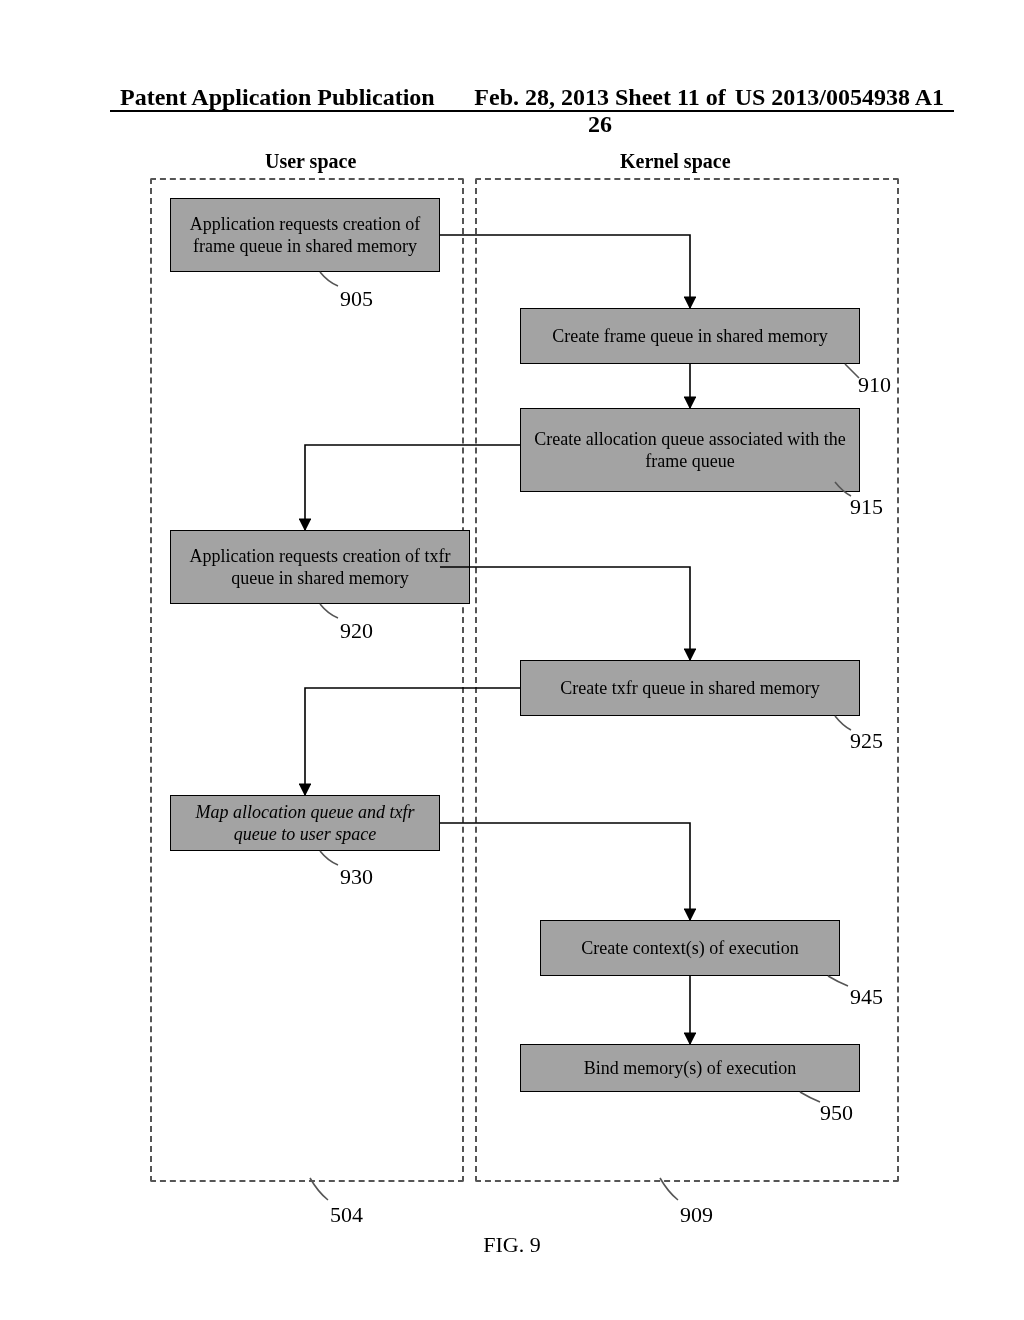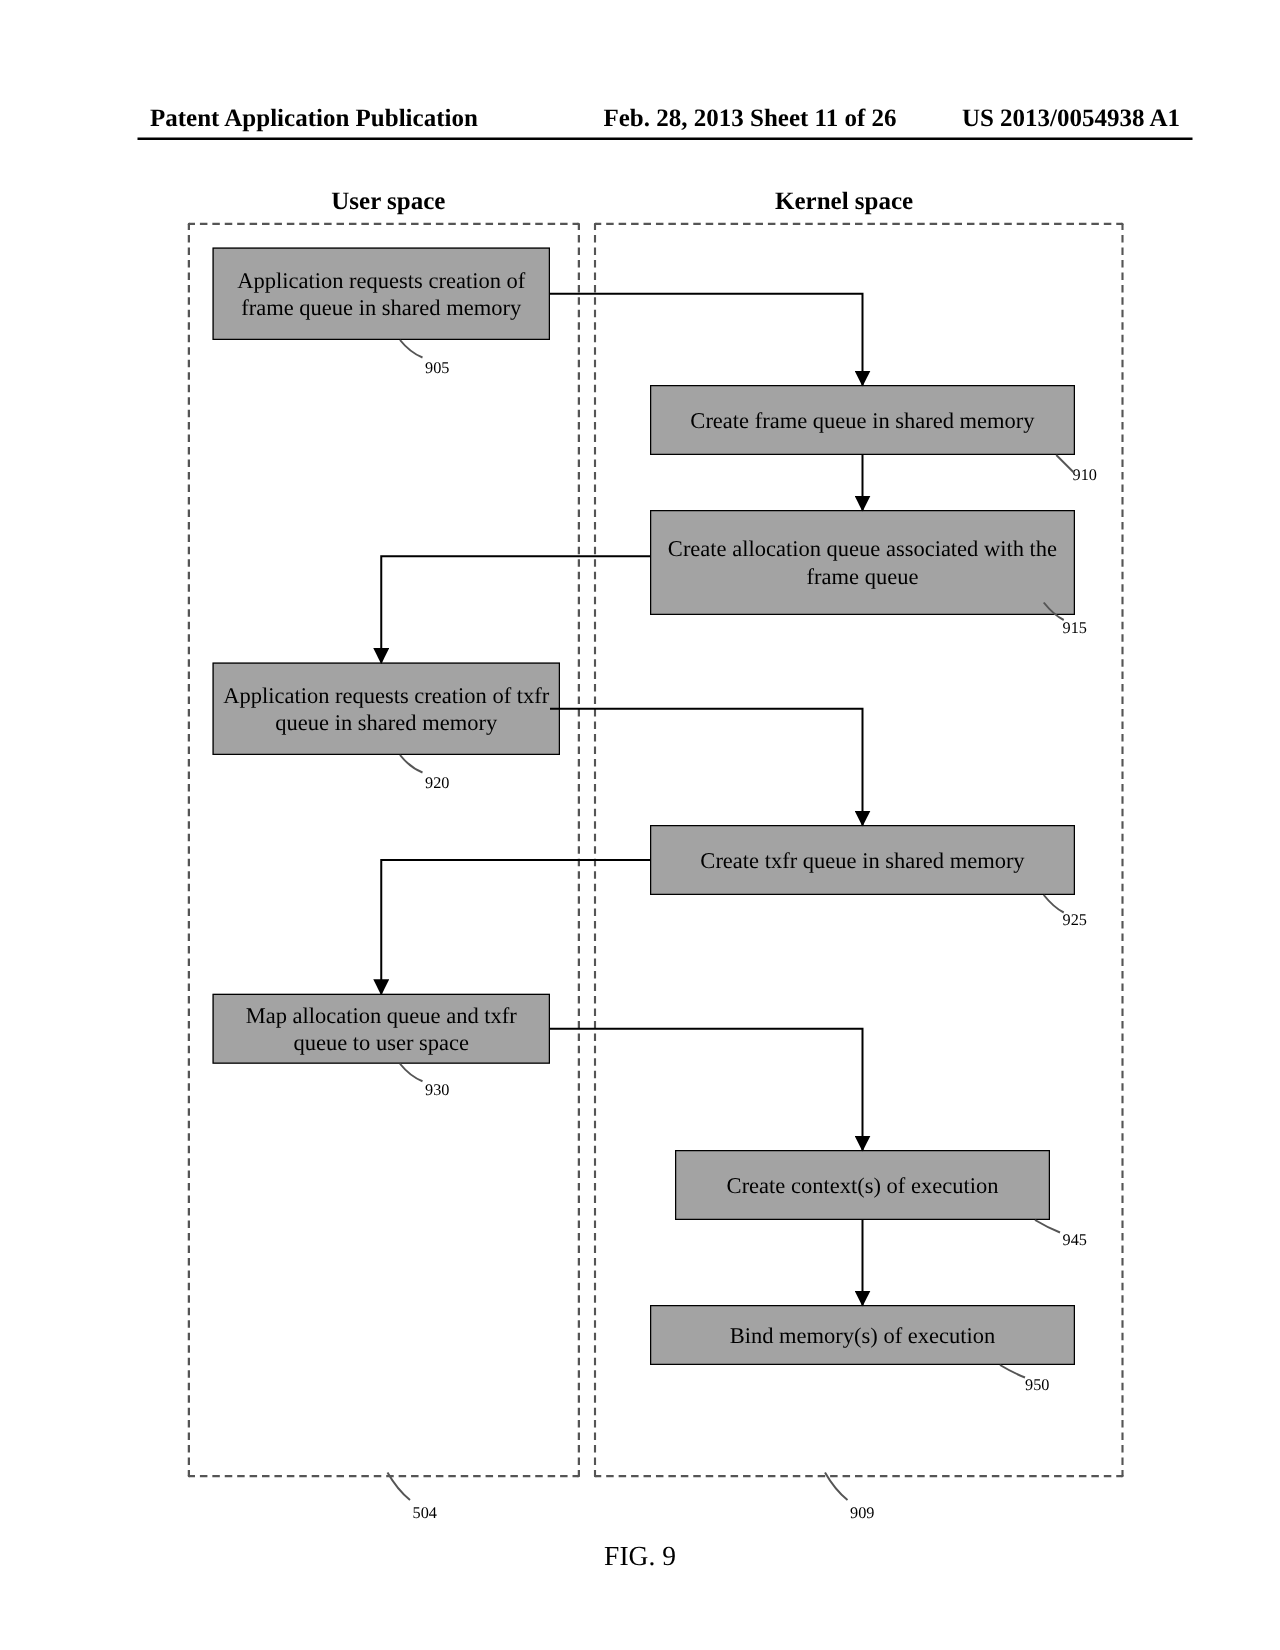--- a/index.html
+++ b/index.html
@@ -12,21 +12,21 @@
     color: #000;
   }
   .page {
     position: relative;
     width: 1024px;
     height: 1320px;
   }
   .hdr {
     position: absolute;
     top: 84px;
-    font-size: 20px;
+    font-size: 24px;
     font-weight: bold;
   }
   .hdr-left  { left: 120px; }
   .hdr-date  { left: 470px; width: 260px; text-align: center; }
   .hdr-right { right: 80px; }
   .hdr-rule {
     position: absolute;
     left: 110px;
     right: 70px;
     top: 110px;
@@ -60,21 +60,21 @@
     display: flex;
     align-items: center;
     justify-content: center;
     padding: 2px 6px;
     box-sizing: border-box;
     line-height: 1.25;
   }
 
   .ref {
     position: absolute;
-    font-size: 13px;
+    font-size: 22px;
   }
 
   .fig-label {
     position: absolute;
     left: 0;
     width: 1024px;
     text-align: center;
     font-size: 22px;
   }
 
@@ -100,23 +100,23 @@
 
   <div class="col-label user">User space</div>
   <div class="col-label kernel">Kernel space</div>
 
   <div class="region user"></div>
   <div class="region kernel"></div>
 
   <div class="box" style="left:170px; top:198px; width:270px; height:74px;">Application requests creation of frame queue in shared memory</div>
   <div class="box" style="left:520px; top:308px; width:340px; height:56px;">Create frame queue in shared memory</div>
   <div class="box" style="left:520px; top:408px; width:340px; height:84px;">Create allocation queue associated with the frame queue</div>
-  <div class="box" style="left:170px; top:530px; width:278px; height:74px;">Application requests creation of txfr queue in shared memory</div>
+  <div class="box" style="left:170px; top:530px; width:300px; height:74px;">Application requests creation of txfr queue in shared memory</div>
   <div class="box" style="left:520px; top:660px; width:340px; height:56px;">Create txfr queue in shared memory</div>
-  <div class="box" style="left:170px; top:795px; width:270px; height:56px;">Map allocation queue and txfr queue to user space</div>
+  <div class="box" style="left:170px; top:795px; width:270px; height:56px;font-style:italic;">Map allocation queue and txfr queue to user space</div>
   <div class="box" style="left:540px; top:920px; width:300px; height:56px;">Create context(s) of execution</div>
   <div class="box" style="left:520px; top:1044px; width:340px; height:48px;">Bind memory(s) of execution</div>
 
   <div class="ref" style="left:340px; top:286px;">905</div>
   <div class="ref" style="left:858px; top:372px;">910</div>
   <div class="ref" style="left:850px; top:494px;">915</div>
   <div class="ref" style="left:340px; top:618px;">920</div>
   <div class="ref" style="left:850px; top:728px;">925</div>
   <div class="ref" style="left:340px; top:864px;text-align:right;">930</div>
   <div class="ref" style="left:850px; top:984px;">945</div>

